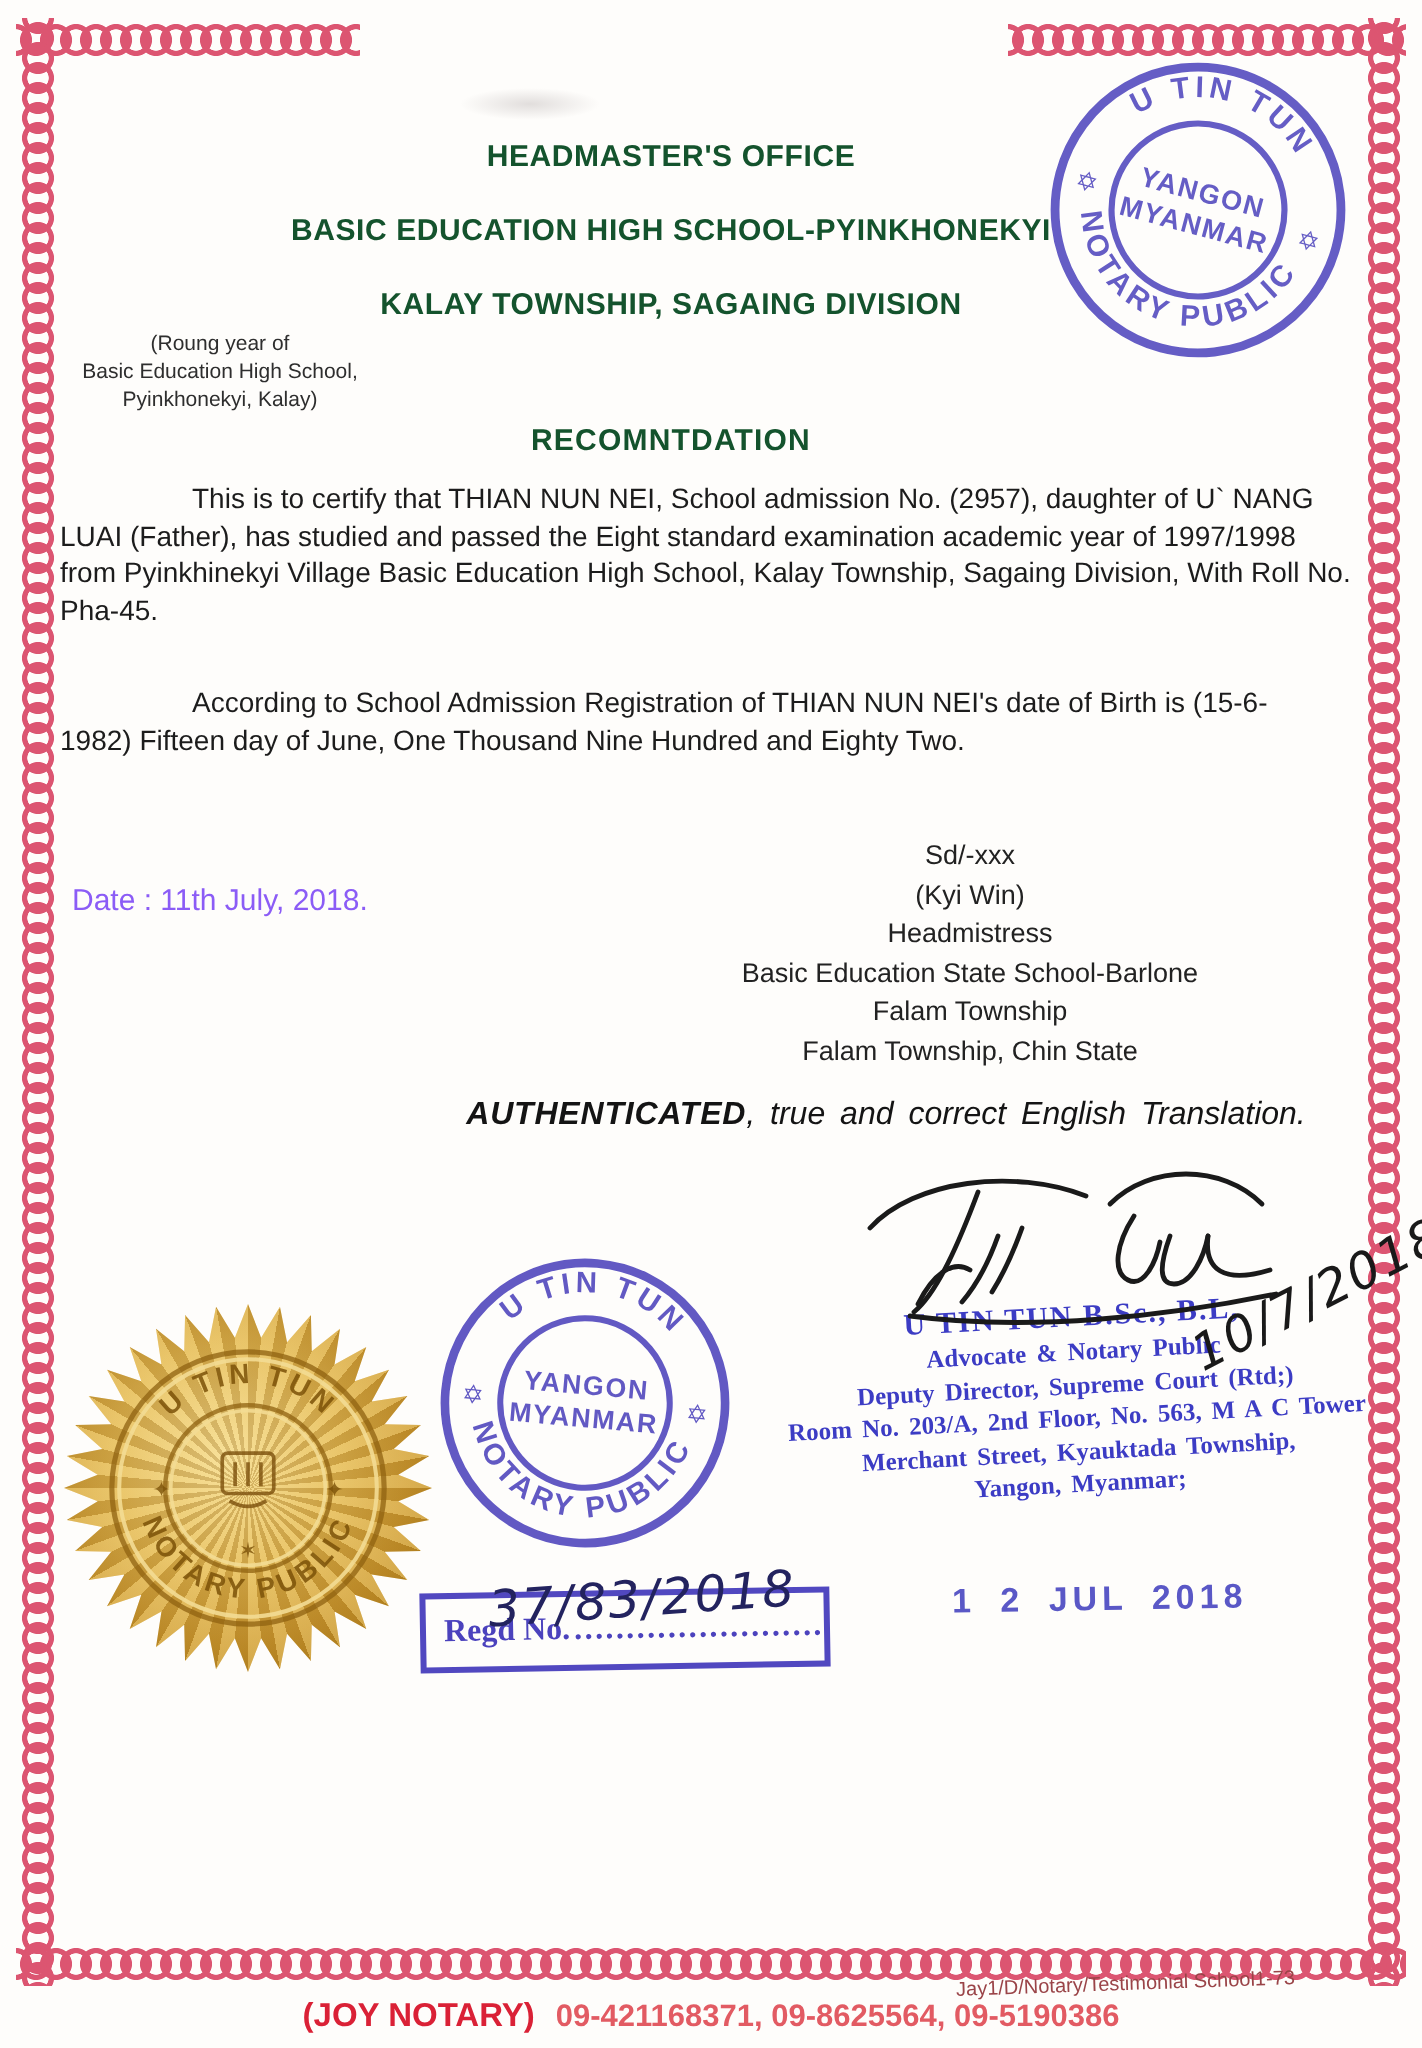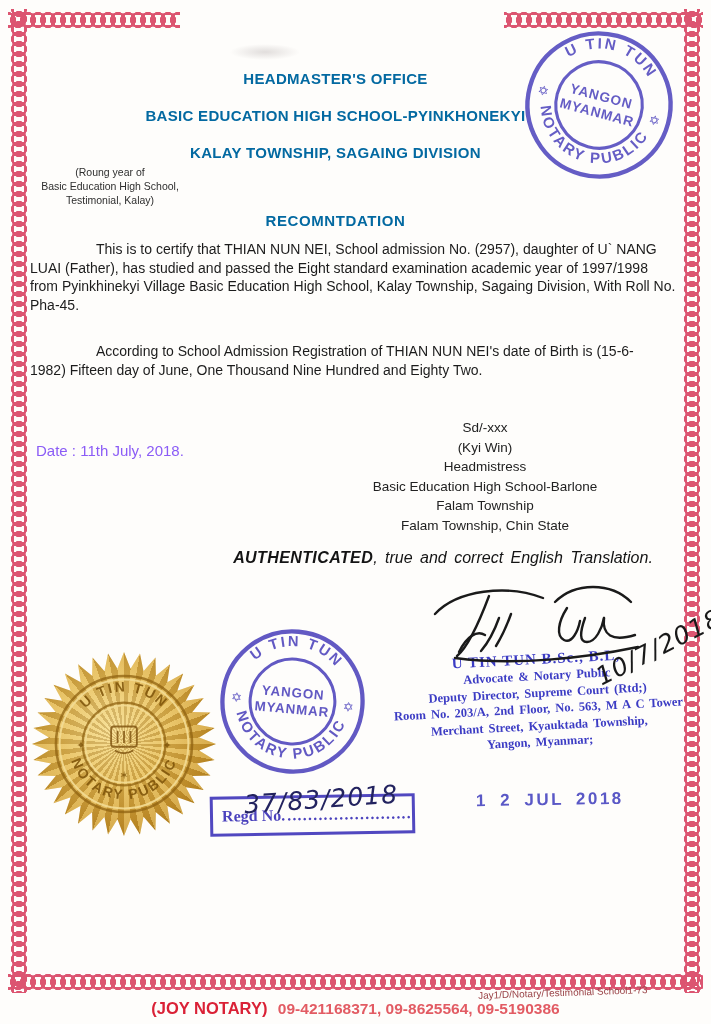--- a/index.html
+++ b/index.html
@@ -22,21 +22,21 @@
   .chain-top-left{left:8px;top:9px;width:172px;height:22px;}
   .chain-top-right{left:504px;top:9px;width:199px;height:22px;}
   .chain-left{left:8px;top:9px;width:22px;height:984px;}
   .chain-right{left:681px;top:9px;width:22px;height:984px;}
   .chain-bottom{left:8px;top:971px;width:695px;height:22px;}
 
   .title{position:absolute;left:150px;top:1px;width:390px;text-align:center;
     font-size:28px;font-weight:bold;color:#dc4a60;letter-spacing:.5px;z-index:2;}
 
   .hline{position:absolute;left:30px;right:70px;text-align:center;font-size:15px;font-weight:bold;
-    color:#0369a1;letter-spacing:.3px;z-index:3;}
+    color:#14532d;letter-spacing:.3px;z-index:3;}
   .h1{top:70px;} .h2{top:107px;} .h3{top:144px;}
   .recomm{top:212px;letter-spacing:.6px;}
 
   .seal-note{position:absolute;left:30px;top:166px;width:160px;text-align:center;
     font-size:10.5px;line-height:1.32;color:#2e2e2e;z-index:3;}
 
   .para{position:absolute;left:30px;right:32px;font-size:14px;line-height:18.6px;color:#1c1c1c;
     text-indent:66px;z-index:3;}
   .para1{top:240px;} .para2{top:342px;right:58px;}
   .bold-name{font-weight:normal;}
@@ -111,36 +111,36 @@
 
   <div class="smudge"></div>
 
   <div class="hline h1">HEADMASTER'S OFFICE</div>
   <div class="hline h2">BASIC EDUCATION HIGH SCHOOL-PYINKHONEKYI</div>
   <div class="hline h3">KALAY TOWNSHIP, SAGAING DIVISION</div>
 
   <div class="seal-note">
     <div>(Roung year of</div>
     <div>Basic Education High School,</div>
-    <div>Testimonial, Kalay)</div>
+    <div>Pyinkhonekyi, Kalay)</div>
   </div>
 
   <div class="hline recomm">RECOMNTDATION</div>
 
   <div class="para para1"><span>This is to certify that </span><span class="bold-name">THIAN NUN NEI</span><span>, School admission No. (2957), daughter of U` NANG LUAI (Father), has studied and passed the Eight standard examination academic year of 1997/1998 from Pyinkhinekyi Village Basic Education High School, Kalay Township, Sagaing Division, With Roll No. Pha-45.</span></div>
 
   <div class="para para2"><span>According to School Admission Registration of </span><span class="bold-name">THIAN NUN NEI</span><span>'s date of Birth is (15-6-1982) Fifteen day of June, One Thousand Nine Hundred and Eighty Two.</span></div>
 
   <div class="date-line">Date : 11th  July, 2018.</div>
 
   <div class="sig-block">
     <div>Sd/-xxx</div>
     <div>(Kyi Win)</div>
     <div>Headmistress</div>
-    <div>Basic Education High School-Barlone</div>
+    <div>Basic Education State School-Barlone</div>
     <div>Falam Township</div>
     <div>Falam  Township, Chin  State</div>
   </div>
 
   <div class="auth-line"><span class="auth-lead">AUTHENTICATED</span><span>, true  and  correct  English Translation.</span></div>
 
   <div class="round-stamp stamp-top">
     <svg class="stamp-svg" viewBox="0 0 170 170">
       <defs>
         <path id="ts-top" d="M 21 85 A 64 64 0 0 1 149 85"></path>

